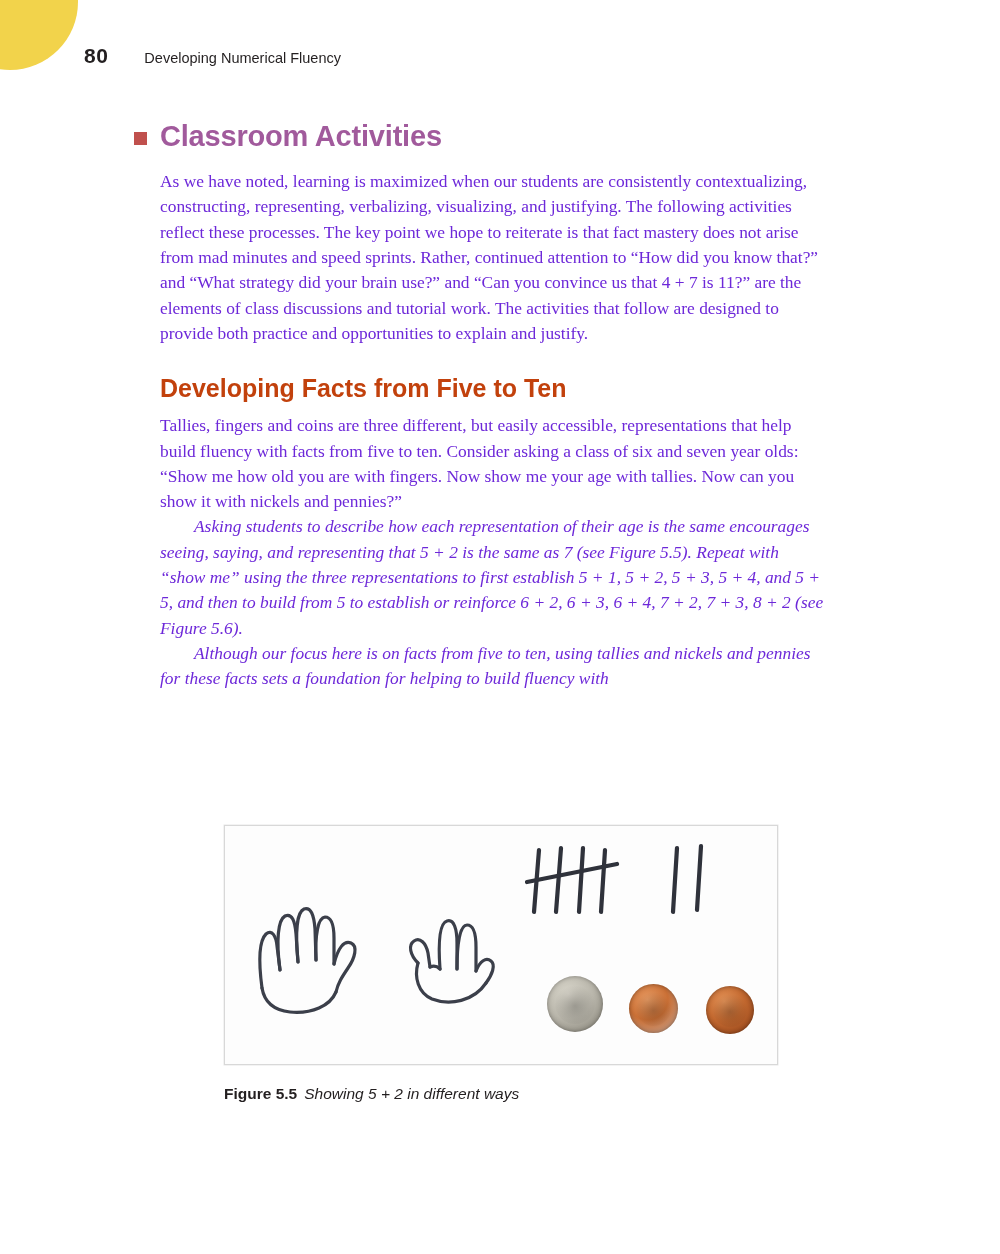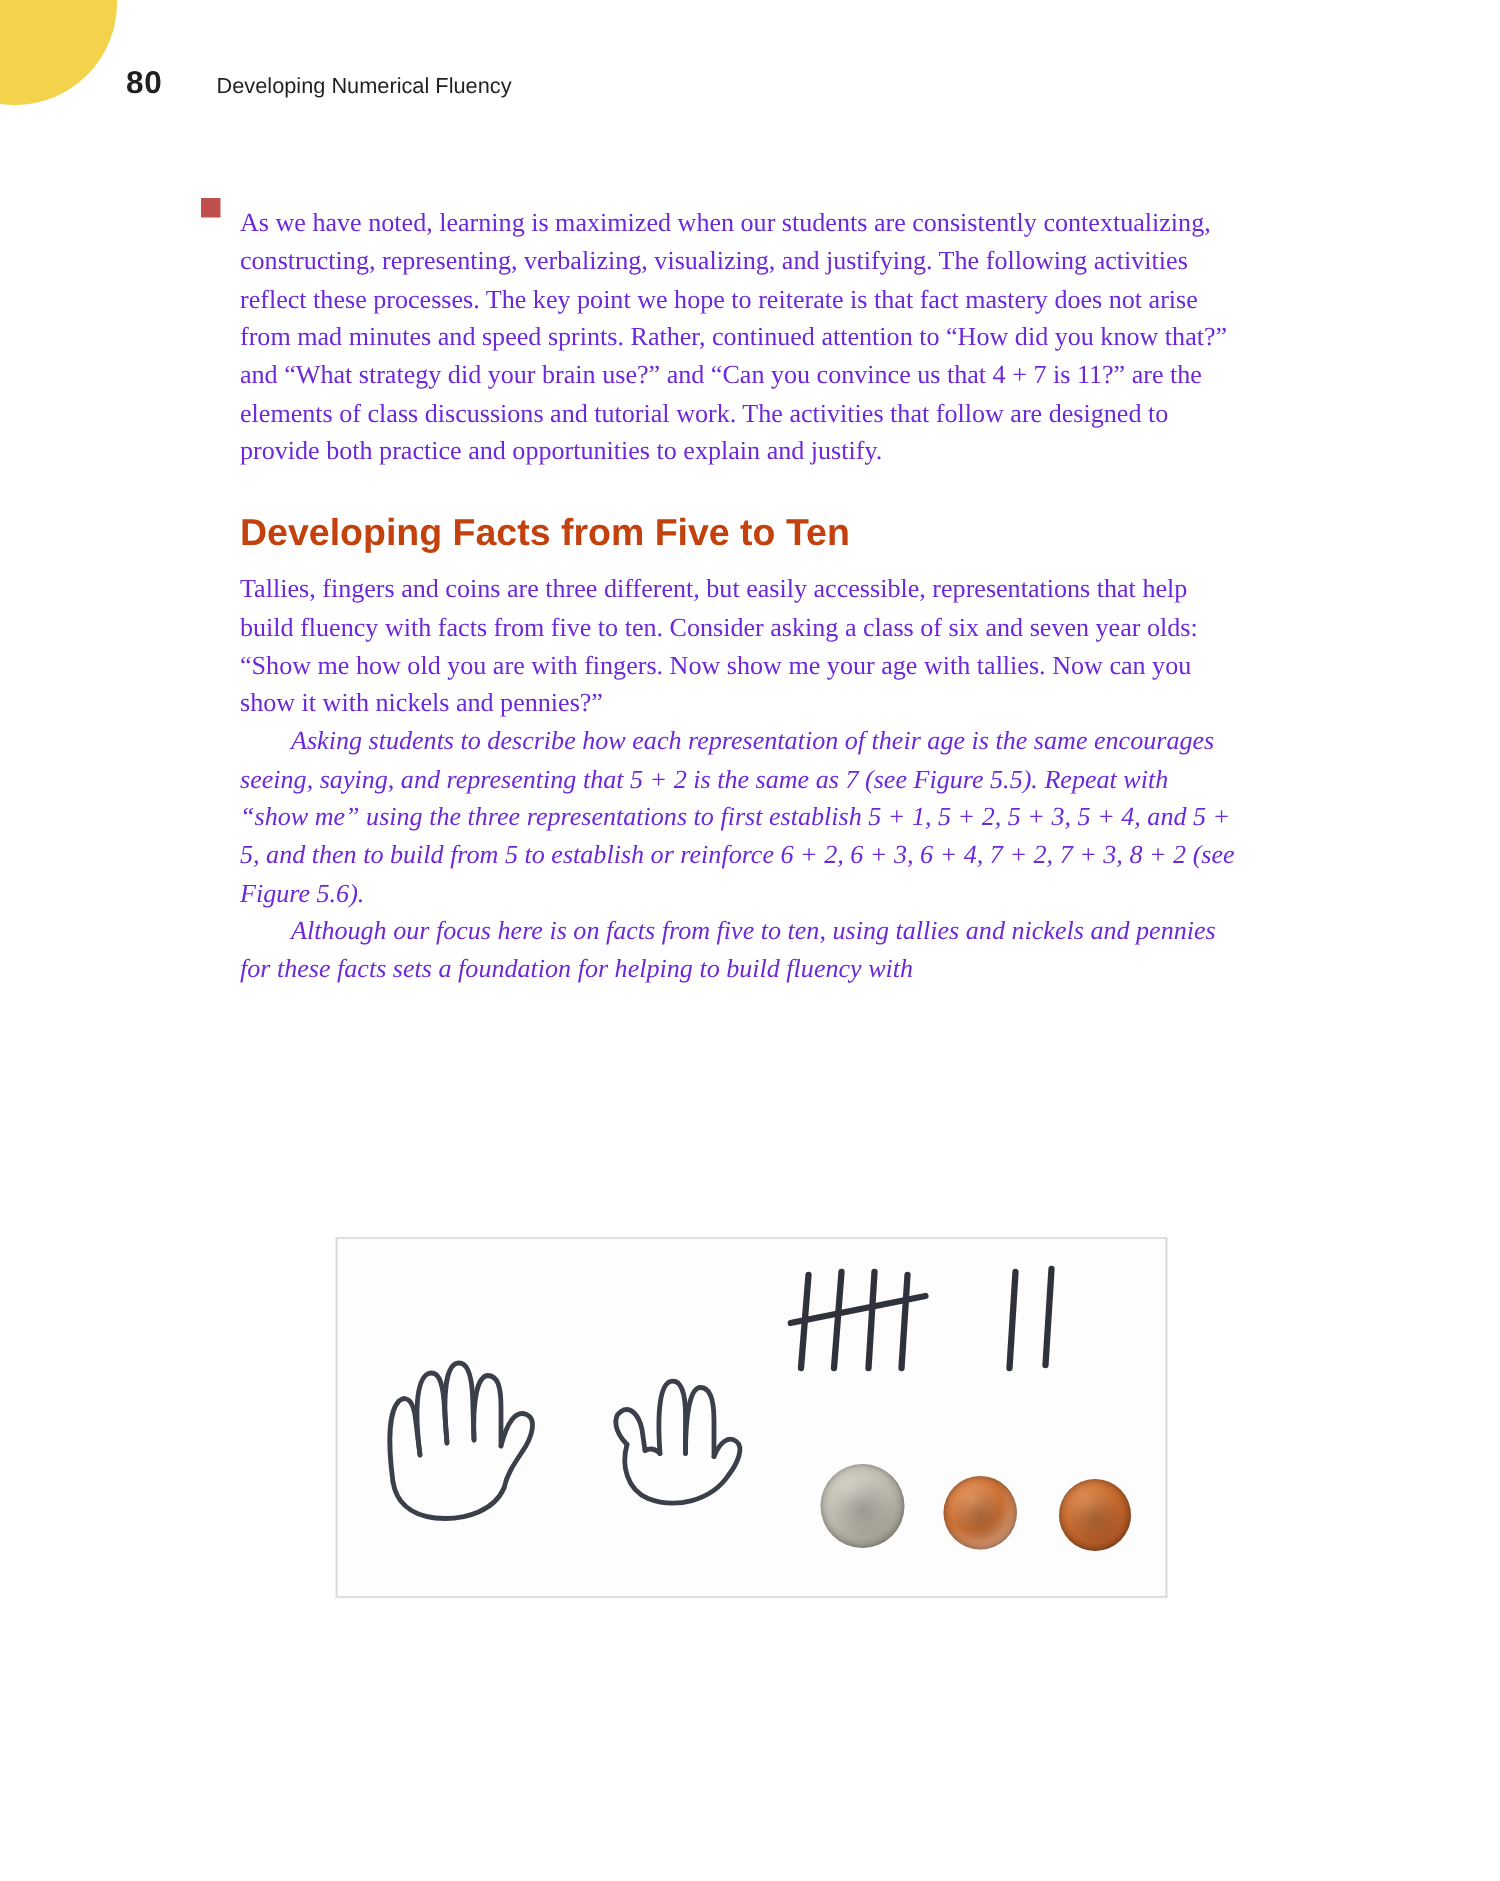--- a/index.html
+++ b/index.html
@@ -180,20 +180,21 @@
 
 <div class="running-head">
   <span class="page-number">80</span>
   <span class="running-title">Developing Numerical Fluency</span>
 </div>
 
 <div class="content">
 
   <h1 class="section-title">
     <span class="bullet-square"></span>
+    <span>Classroom Activities</span>
   </h1>
 
   <p class="body">As we have noted, learning is maximized when our students are consistently contextualizing, constructing, representing, verbalizing, visualizing, and justifying. The following activities reflect these processes. The key point we hope to reiterate is that fact mastery does not arise from mad minutes and speed sprints. Rather, continued attention to “How did you know that?” and “What strategy did your brain use?” and “Can you convince us that 4 + 7 is 11?” are the elements of class discussions and tutorial work. The activities that follow are designed to provide both practice and opportunities to explain and justify.</p>
 
   <h2 class="sub-a">Developing Facts from Five to Ten</h2>
 
 
   <p class="body">Tallies, fingers and coins are three different, but easily accessible, representations that help build fluency with facts from five to ten. Consider asking a class of six and seven year olds: “Show me how old you are with fingers. Now show me your age with tallies. Now can you show it with nickels and pennies?”</p>
   <p class="body">Asking students to describe how each representation of their age is the same encourages seeing, saying, and representing that 5 + 2 is the same as 7 (see Figure 5.5). Repeat with “show me” using the three representations to first establish 5 + 1, 5 + 2, 5 + 3, 5 + 4, and 5 + 5, and then to build from 5 to establish or reinforce 6 + 2, 6 + 3, 6 + 4, 7 + 2, 7 + 3, 8 + 2 (see Figure 5.6).</p>
   <p class="body">Although our focus here is on facts from five to ten, using tallies and nickels and pennies for these facts sets a foundation for helping to build fluency with</p>
@@ -243,14 +244,18 @@
     </div>
     <div class="coin coin-penny-1">
       <div class="coin-face"></div>
     </div>
     <div class="coin coin-penny-2">
       <div class="coin-face"></div>
     </div>
 
   </div>
 
+  <div class="figure-caption">
+    <span class="label">Figure 5.5</span>
+    <span class="desc">Showing 5 + 2 in different ways</span>
+  </div>
 
 </div>
 
 </body></html>

